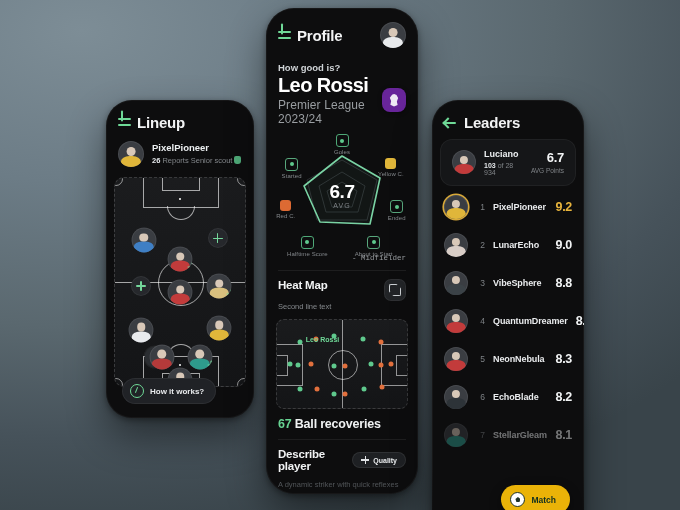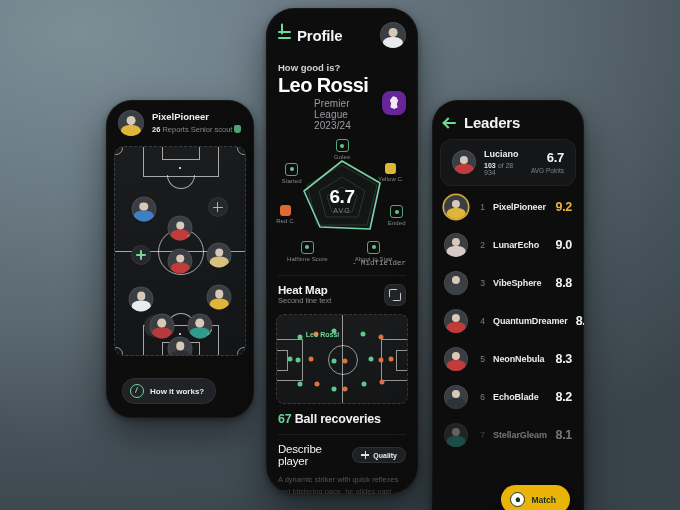--- a/index.html
+++ b/index.html
@@ -97,21 +97,21 @@
   .hiw .ic{width:12px;height:12px;border-radius:50%;border:1.4px solid #6fd997;position:relative;flex:none;}
   .hiw .ic:after{content:"";position:absolute;left:50%;top:2px;width:1.4px;height:6px;margin-left:-.7px;background:#6fd997;transform:rotate(22deg);}
   .hiw span{color:#e8eaec;font-size:8px;font-weight:700;}
 
   
   .pf-head{display:flex;align-items:center;justify-content:space-between;padding:14px 12px 0 12px;}
   .pf-head .av{width:26px;height:26px;}
   .pf-q{color:#cfd3d6;font-size:9.5px;font-weight:700;padding:14px 12px 0 12px;}
   .pf-name-row{display:flex;align-items:center;justify-content:space-between;padding:1px 12px 0 12px;}
   .pf-name{color:#fff;font-size:20px;font-weight:700;letter-spacing:-.6px;line-height:1.1;}
-  .pf-league{color:#9a9ea2;font-size:10px;margin-top:2px;letter-spacing:.1px;margin-left:36px;}
+  .pf-league{color:#9a9ea2;font-size:12px;margin-top:2px;letter-spacing:.1px;}
   .plbadge{width:24px;height:24px;border-radius:8px;background:#68259a;position:relative;flex:none;
      box-shadow:0 1px 4px rgba(0,0,0,.4);}
   .plbadge:after{content:"";position:absolute;left:50%;top:50%;width:13px;height:13px;margin:-6.5px 0 0 -6.5px;
      border-radius:50% 50% 45% 45%;background:#efe9f4;clip-path:polygon(42% 0,68% 10%,82% 34%,72% 62%,78% 88%,50% 100%,22% 86%,28% 58%,18% 32%);}
 
   
   .radar{position:relative;height:118px;margin:6px 4px 0 4px;}
   .radar svg{position:absolute;left:50%;top:6px;transform:translateX(-50%);}
   .rlbl{position:absolute;text-align:center;width:54px;transform:translateX(-50%);}
   .rlbl .ri{width:11px;height:11px;border-radius:3px;margin:0 auto 2px auto;position:relative;}
@@ -124,21 +124,21 @@
   .ravg i{display:block;color:#7e8286;font-size:7px;font-style:normal;margin-top:1px;letter-spacing:1px;}
 
   .minutes{padding:2px 12px 0 12px;}
   .minutes .m1{font-size:12.5px;font-weight:700;color:#f0f2f3;letter-spacing:-.2px;}
   .minutes .m1 em{font-style:normal;color:#67d392;}
   .minutes .m2{text-align:right;color:#9a9ea2;font-size:7.5px;margin-top:2px;font-family:Liberation Mono, monospace;}
 
   .sep{height:1px;background:rgba(255,255,255,.07);margin:8px 12px;}
   .hm-head{display:flex;align-items:flex-start;justify-content:space-between;padding:0 12px;}
   .hm-head .h1{color:#f1f3f4;font-size:11.5px;font-weight:700;letter-spacing:-.2px;}
-  .hm-head .h2{color:#85898d;font-size:7.5px;margin-top:0;}
+  .hm-head .h2{color:#85898d;font-size:7.5px;margin-top:11px;}
   .expand{width:22px;height:22px;border-radius:7px;background:#222427;position:relative;flex:none;
      box-shadow:inset 0 0 0 1px rgba(255,255,255,.06);}
   .expand:before,.expand:after{content:"";position:absolute;width:7px;height:7px;border:1.3px solid #cdd1d4;border-radius:2px;}
   .expand:before{left:5px;top:5px;border-right-color:transparent;border-bottom-color:transparent;}
   .expand:after{right:5px;bottom:5px;border-left-color:transparent;border-top-color:transparent;}
 
   .hmap{position:relative;margin:8px 10px 0 10px;height:88px;border-radius:8px;
      background:linear-gradient(180deg,#1a1b1d,#141517);border:1px dashed rgba(255,255,255,.15);overflow:hidden;}
   .hp{position:absolute;border:1.2px solid rgba(255,255,255,.55);}
   .hp.mid{left:50%;top:0;bottom:0;width:0;border-width:0 0 0 1.2px;}
@@ -146,21 +146,21 @@
   .hp.boxL{left:-1px;top:50%;width:26px;height:40px;margin-top:-20px;border-left:0;}
   .hp.box6L{left:-1px;top:50%;width:11px;height:19px;margin-top:-9.5px;border-left:0;}
   .hp.boxR{right:-1px;top:50%;width:26px;height:40px;margin-top:-20px;border-right:0;}
   .hp.box6R{right:-1px;top:50%;width:11px;height:19px;margin-top:-9.5px;border-right:0;}
   .dot{position:absolute;width:5px;height:5px;border-radius:50%;transform:translate(-50%,-50%);}
   .tag{position:absolute;transform:translate(-50%,-100%);color:#6fd997;font-size:7px;font-weight:700;white-space:nowrap;}
   .balls{padding:8px 2px 0 12px;font-size:12.5px;font-weight:700;color:#f0f2f3;letter-spacing:-.2px;}
   .balls em{font-style:normal;color:#67d392;}
 
   .desc-head{display:flex;align-items:center;justify-content:space-between;padding:0 12px;}
-  .desc-head .d1{color:#f1f3f4;font-size:11.5px;font-weight:400;letter-spacing:-.2px;}
+  .desc-head .d1{color:#f1f3f4;font-size:11.5px;font-weight:700;letter-spacing:-.2px;}
   .qbtn{display:flex;align-items:center;gap:4px;background:#1e2023;border-radius:12px;padding:4px 9px;
      box-shadow:inset 0 0 0 1px rgba(255,255,255,.08);}
   .qbtn .p{position:relative;width:8px;height:8px;flex:none;}
   .qbtn .p:before{content:"";position:absolute;left:50%;top:0;width:1.3px;height:8px;margin-left:-.65px;background:#dfe2e4;}
   .qbtn .p:after{content:"";position:absolute;top:50%;left:0;height:1.3px;width:8px;margin-top:-.65px;background:#dfe2e4;}
   .qbtn span{color:#e9ebed;font-size:7px;font-weight:700;}
   .bio{padding:7px 12px 0 12px;color:#5a5e62;font-size:7.5px;line-height:1.55;
      -webkit-mask-image:linear-gradient(180deg,#000 15%,rgba(0,0,0,.25) 75%,transparent 100%);
              mask-image:linear-gradient(180deg,#000 15%,rgba(0,0,0,.25) 75%,transparent 100%);}
   .shirt{position:absolute;left:10px;bottom:18px;display:flex;align-items:center;gap:6px;
@@ -203,20 +203,28 @@
      background:linear-gradient(180deg,rgba(13,13,14,0),#0d0d0e 72%);pointer-events:none;}
 </style>
 </head>
 <body>
 
 <div class="stage">
 
   <div class="phone left">
     <div class="screen">
 
+      <div class="lu-head">
+        <span class="menuIcon">
+            <i></i>
+            <i></i>
+            <i class="dot"></i>
+          </span>
+        <span class="ttl">Lineup</span>
+      </div>
 
       <div class="lu-user">
         <div class="av" style="width:26px;height:26px;--kit:#e0b63a"></div>
         <div style="flex:1">
           <div class="uname">PixelPioneer</div>
           <div class="umeta">
             <span><b>26</b>
               <span>Reports</span></span>
             <span><span>Senior scout</span><i class="scoutIcon"></i></span>
           </div>

